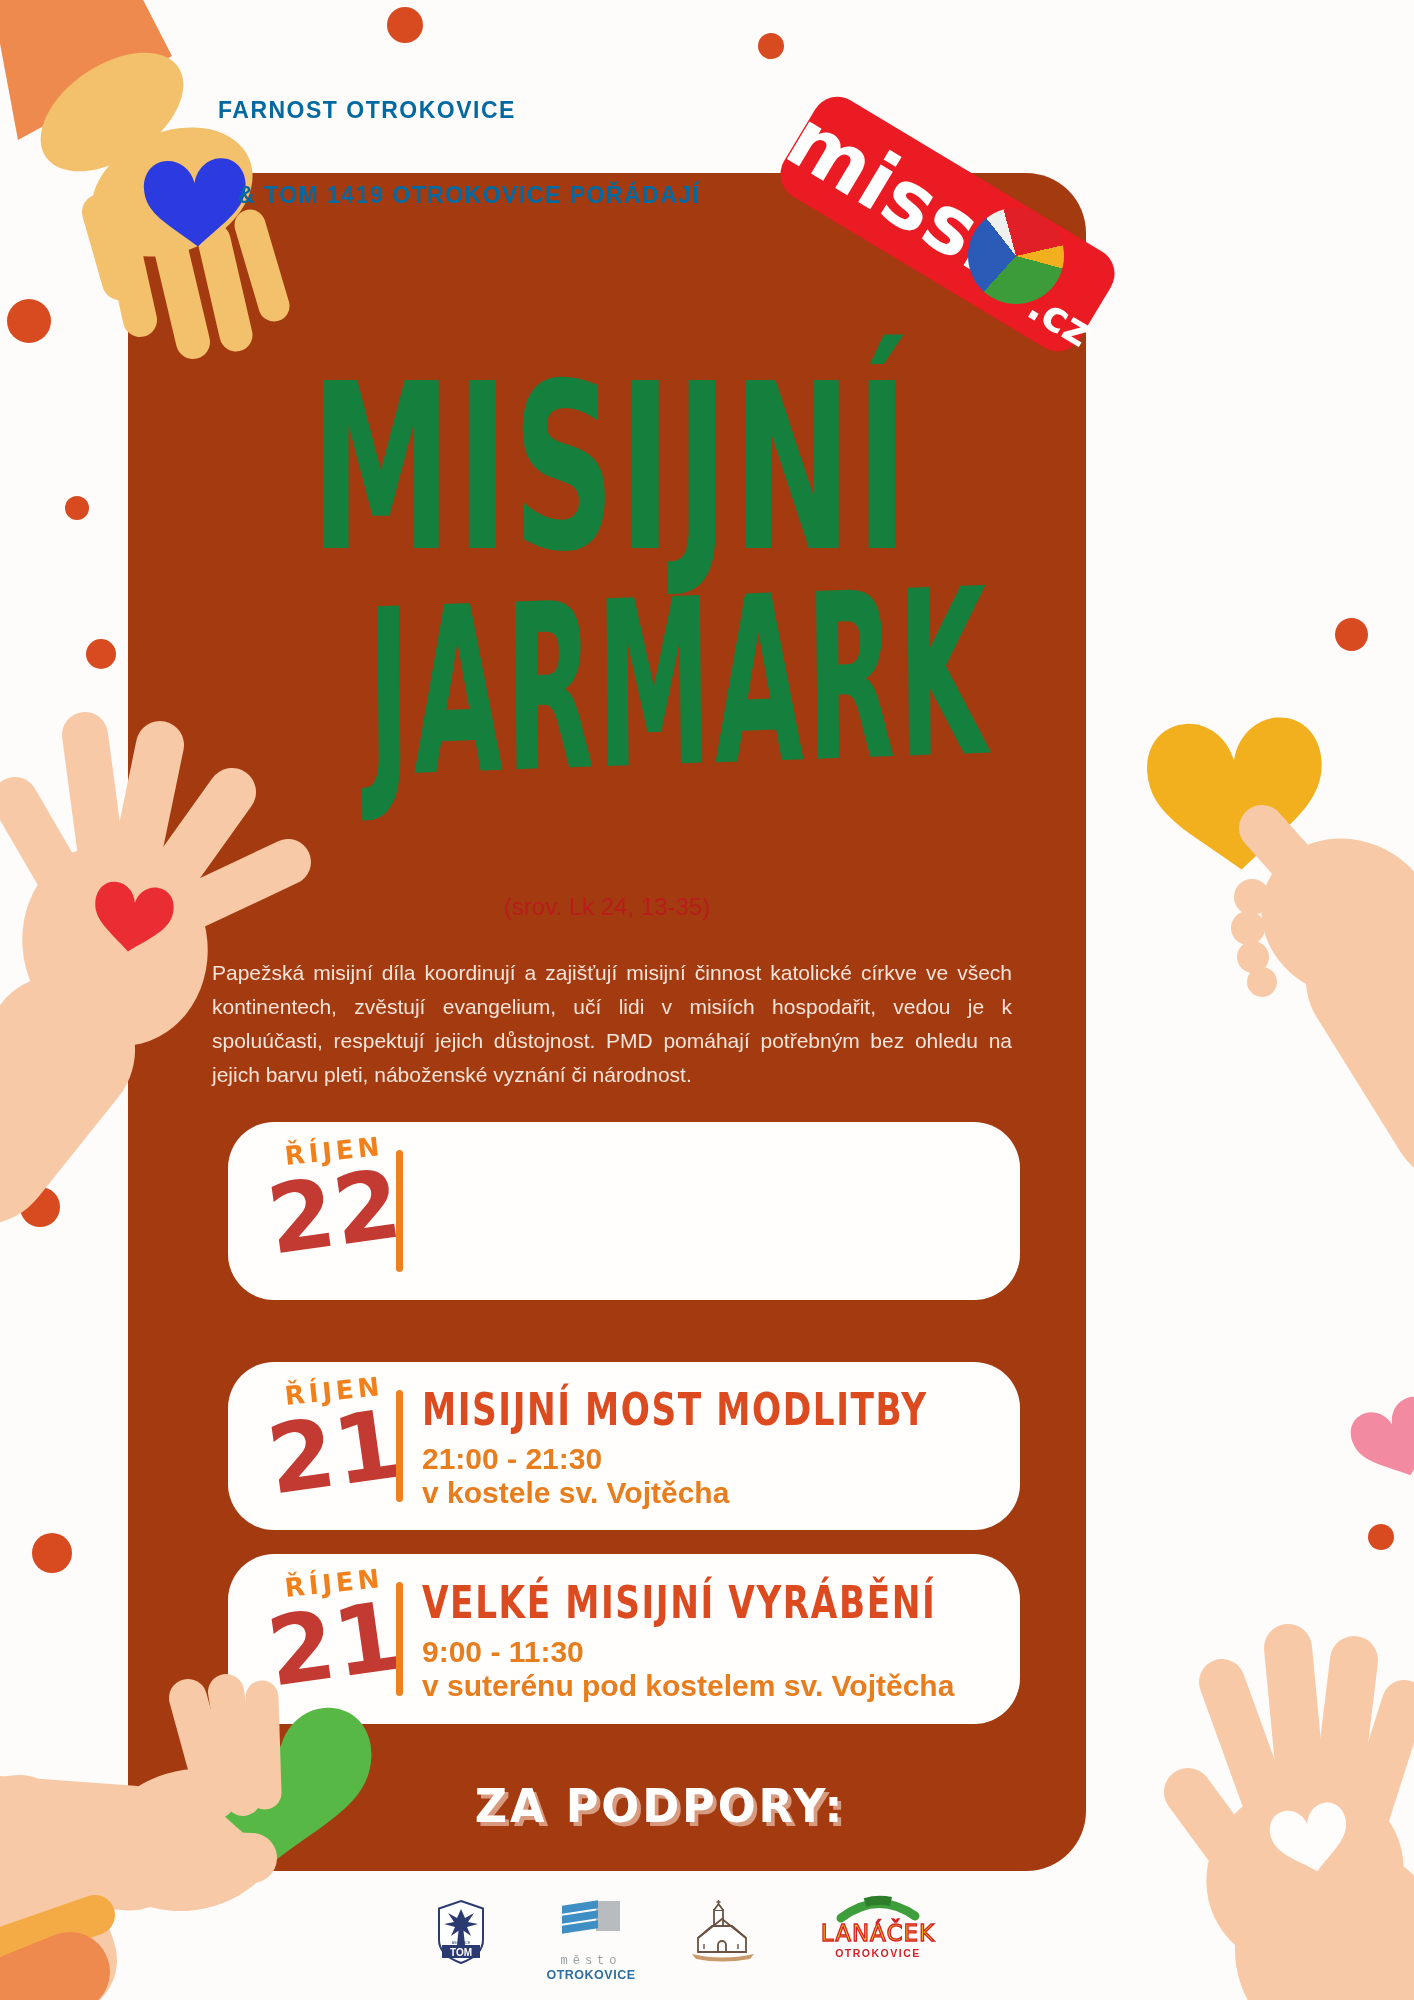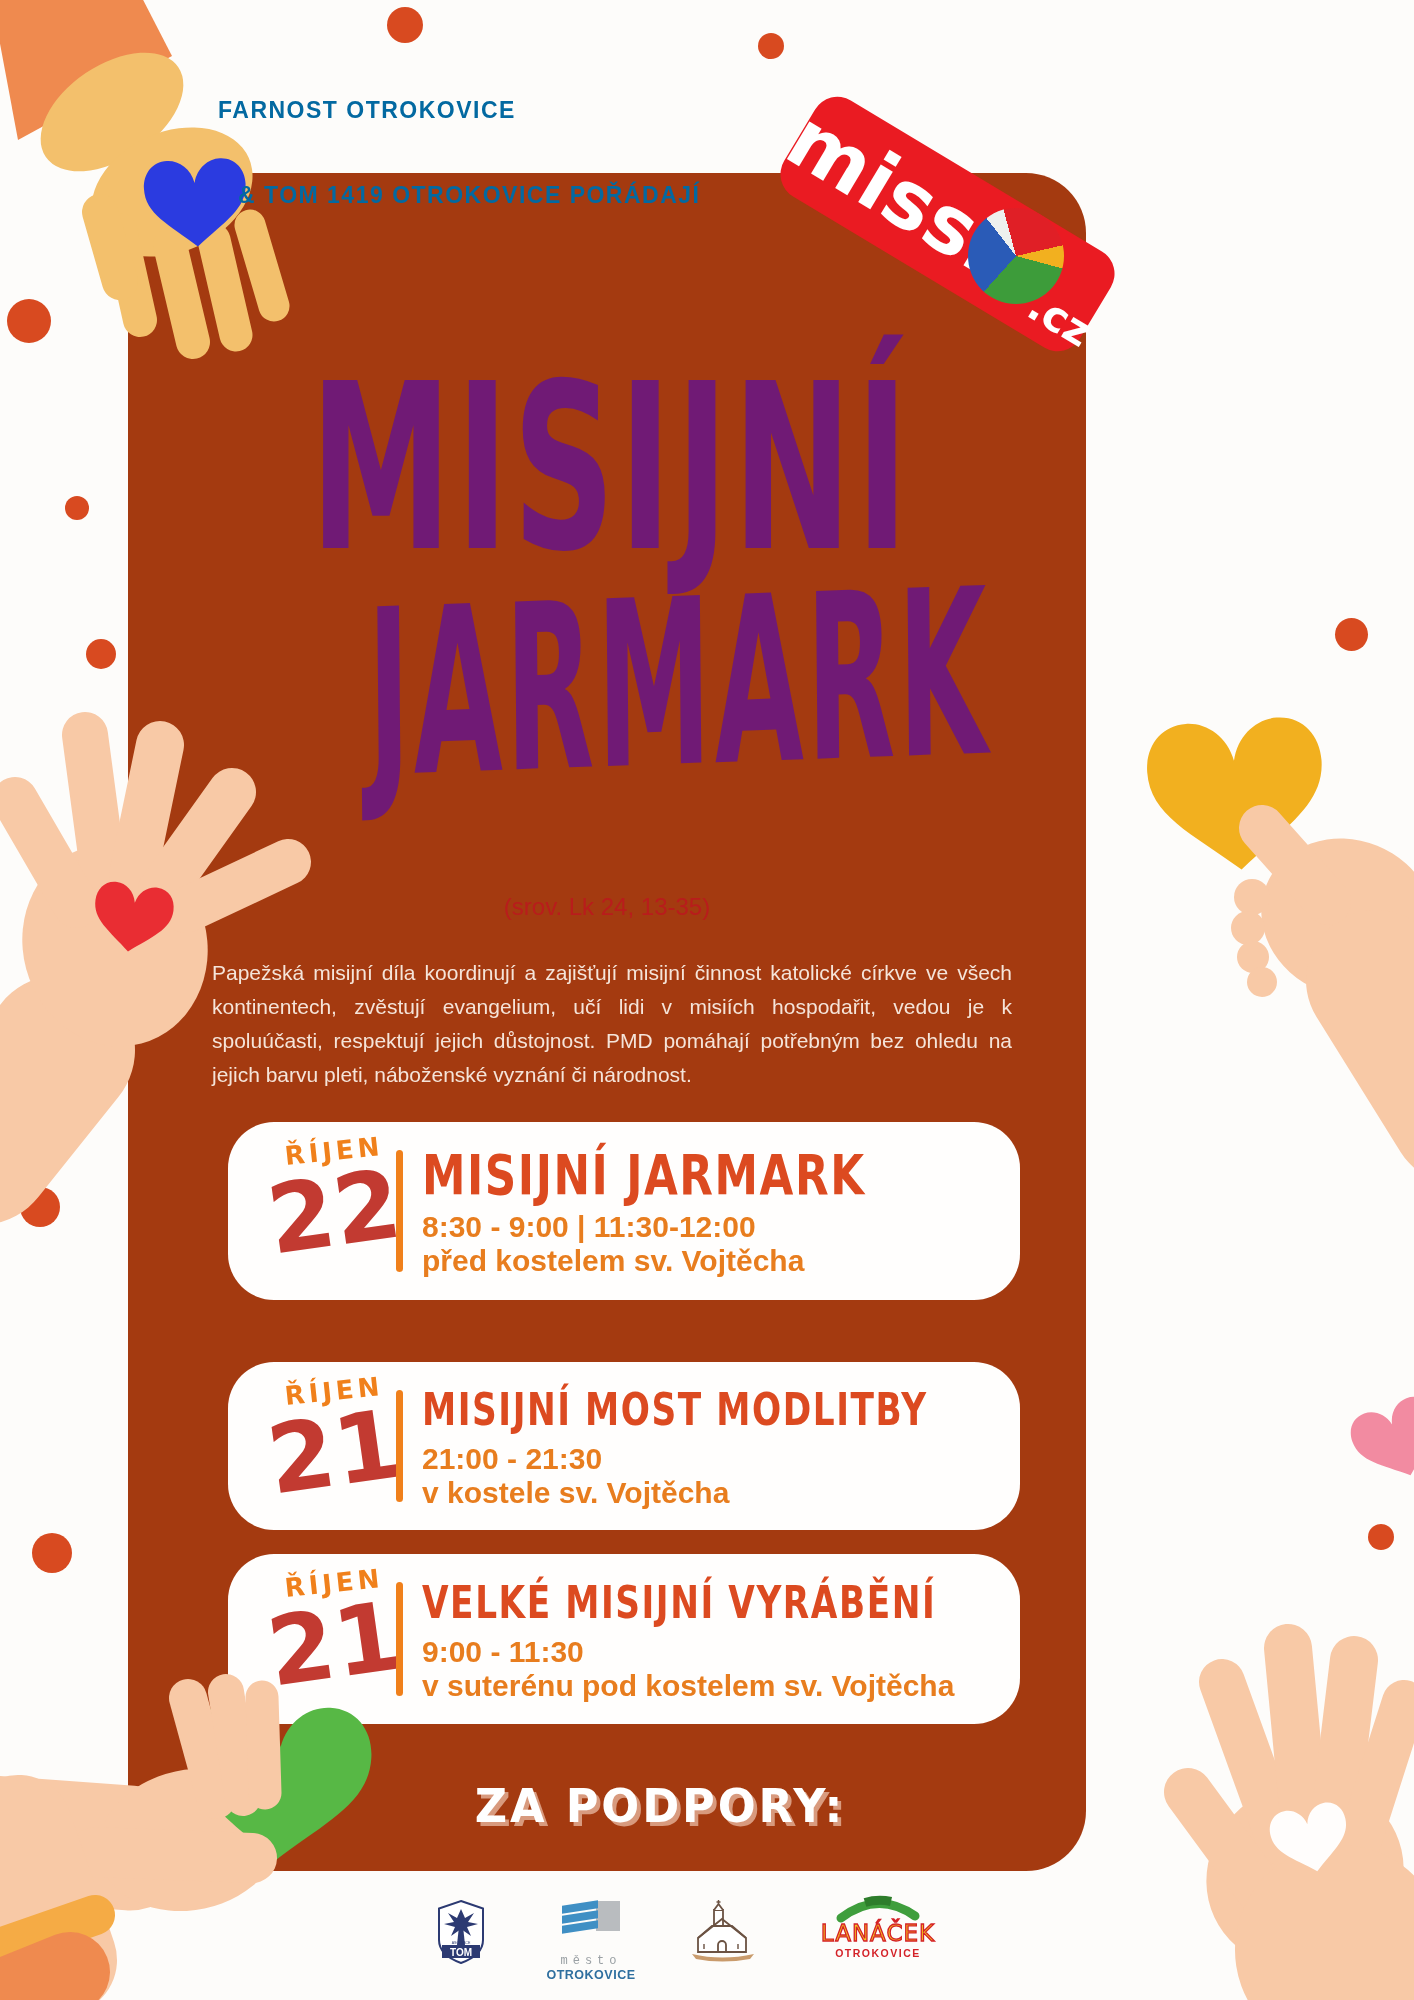--- a/index.html
+++ b/index.html
@@ -22,21 +22,21 @@
       display:flex;align-items:center;justify-content:center;color:#fff;
       font-family:"DejaVu Sans",sans-serif;font-weight:bold;z-index:7;}
   .missio-brand{font-size:80px;line-height:80px;}
   .missio-tld{font-size:42px;align-self:flex-end;margin:0 0 8px 2px;}
   .missio-ball{position:absolute;left:968px;top:208px;width:96px;height:96px;border-radius:50%;
       z-index:8;transform:rotate(12deg);
       background:conic-gradient(from 210deg,#2a5bb7 0deg 100deg,#eef0ee 100deg 123deg,
          #e01f26 123deg 215deg,#f2b01f 215deg 243deg,#3d9c3a 243deg 360deg);}
 
   
-  .title{position:absolute;left:128px;top:362px;width:958px;text-align:center;color:#701a75;
+  .title{position:absolute;left:128px;top:362px;width:958px;text-align:center;color:#15803d;
          font-family:"DejaVu Sans",sans-serif;font-weight:bold;z-index:4;}
   .title .t1{font-size:230px;line-height:214px;letter-spacing:6px;transform:scaleX(0.62);}
   .title .t2{font-size:230px;line-height:214px;letter-spacing:6px;transform:scaleX(0.50) rotate(-1deg);margin-top:4px;}
 
   
   .quote{position:absolute;left:128px;top:840px;width:958px;text-align:center;color:#f7ede5;
          font-size:34px;letter-spacing:.5px;z-index:4;}
   .quote-ref{position:absolute;left:128px;top:893px;width:958px;text-align:center;color:#b91c1c;
          font-size:24px;z-index:4;}
 
@@ -118,25 +118,20 @@
   <div class="quote-ref">(srov. Lk 24, 13-35)</div>
 
   <div class="desc">Papežská misijní díla koordinují a zajišťují misijní činnost katolické církve ve všech kontinentech, zvěstují evangelium, učí lidi v misiích hospodařit, vedou je k spoluúčasti, respektují jejich důstojnost. PMD pomáhají potřebným bez ohledu na jejich barvu pleti, náboženské vyznání či národnost.</div>
 
   <div class="event-card card1">
     <div class="date-block">
       <div class="event-month">ŘÍJEN</div>
       <div class="event-day">22</div>
     </div>
     <div class="event-bar"></div>
-    <div class="event-info">
-      <div class="event-title">MISIJNÍ JARMARK</div>
-      <div class="event-time">8:30 - 9:00 | 11:30-12:00</div>
-      <div class="event-place">před kostelem sv. Vojtěcha</div>
-    </div>
   </div>
 
   <div class="event-card card2">
     <div class="date-block">
       <div class="event-month">ŘÍJEN</div>
       <div class="event-day">21</div>
     </div>
     <div class="event-bar"></div>
     <div class="event-info">
       <div class="event-title">MISIJNÍ MOST MODLITBY</div>

